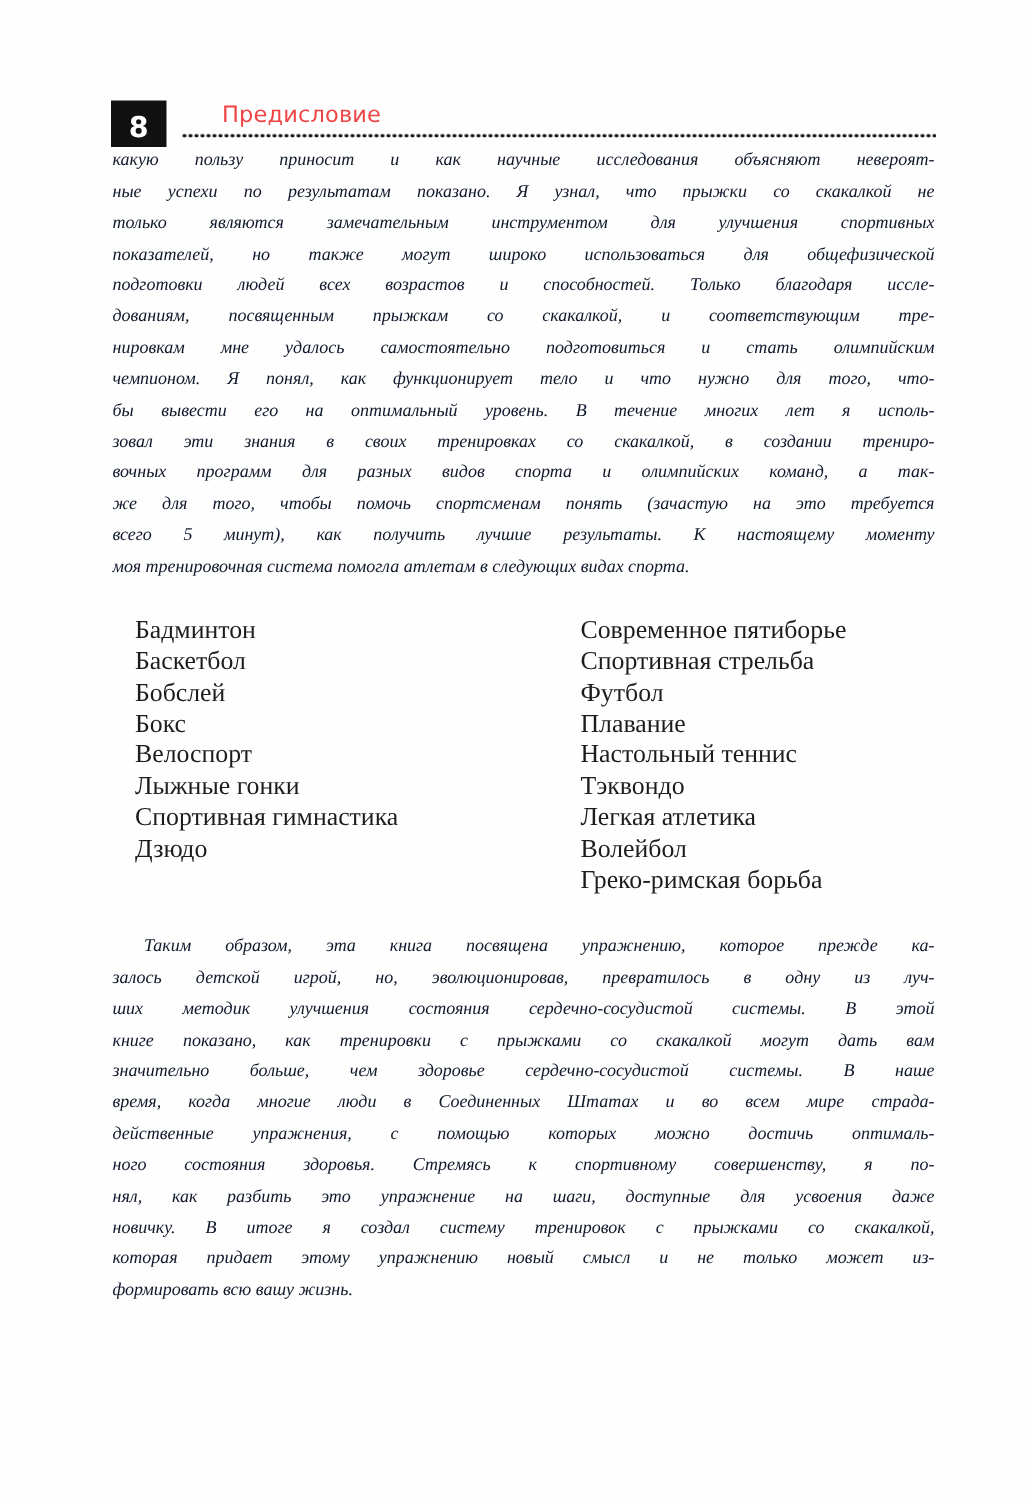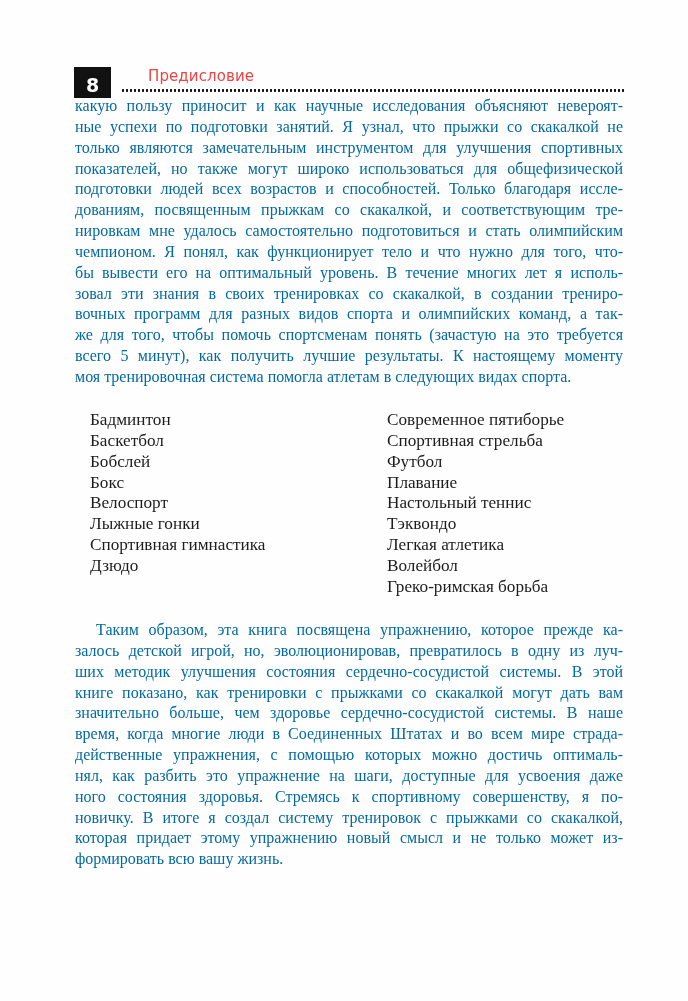--- a/index.html
+++ b/index.html
@@ -60,23 +60,24 @@
       height: 3px;
       background-image: radial-gradient(circle, #111 1.1px, transparent 1.3px);
       background-size: 4px 3px;
       background-repeat: repeat-x;
     }
     .body-text {
       position: absolute;
       left: 75px;
       width: 548px;
       font-family: "Liberation Serif", "DejaVu Serif", serif;
-      font-size: 16px;
+      font-size: 12px;
       line-height: 20.85px;
-      color: #0369a1;
+      color: #0f172a;
+      font-style: italic;
     }
     .para {
       margin: 0;
       text-align: justify;
     }
     .para .ln {
       display: block;
       text-align: justify;
       text-align-last: justify;
       white-space: nowrap;
@@ -120,21 +121,21 @@
 <div class="page">
 
   <div class="header">
     <div class="page-num-box">8</div>
     <div class="running-title">Предисловие</div>
     <div class="dotted-rule"></div>
   </div>
 
   <div class="body-text para" id="p1">
     <span class="ln">какую пользу приносит и как научные исследования объясняют невероят-</span>
-    <span class="ln">ные успехи по подготовки занятий. Я узнал, что прыжки со скакалкой не</span>
+    <span class="ln">ные успехи по результатам показано. Я узнал, что прыжки со скакалкой не</span>
     <span class="ln">только являются замечательным инструментом для улучшения спортивных</span>
     <span class="ln">показателей, но также могут широко использоваться для общефизической</span>
     <span class="ln">подготовки людей всех возрастов и способностей. Только благодаря иссле-</span>
     <span class="ln">дованиям, посвященным прыжкам со скакалкой, и соответствующим тре-</span>
     <span class="ln">нировкам мне удалось самостоятельно подготовиться и стать олимпийским</span>
     <span class="ln">чемпионом. Я понял, как функционирует тело и что нужно для того, что-</span>
     <span class="ln">бы вывести его на оптимальный уровень. В течение многих лет я исполь-</span>
     <span class="ln">зовал эти знания в своих тренировках со скакалкой, в создании трениро-</span>
     <span class="ln">вочных программ для разных видов спорта и олимпийских команд, а так-</span>
     <span class="ln">же для того, чтобы помочь спортсменам понять (зачастую на это требуется</span>
@@ -167,20 +168,20 @@
   </div>
 
   <div class="body-text para" id="p2">
     <span class="ln indent">Таким образом, эта книга посвящена упражнению, которое прежде ка-</span>
     <span class="ln">залось детской игрой, но, эволюционировав, превратилось в одну из луч-</span>
     <span class="ln">ших методик улучшения состояния сердечно-сосудистой системы. В этой</span>
     <span class="ln">книге показано, как тренировки с прыжками со скакалкой могут дать вам</span>
     <span class="ln">значительно больше, чем здоровье сердечно-сосудистой системы. В наше</span>
     <span class="ln">время, когда многие люди в Соединенных Штатах и во всем мире страда-</span>
     <span class="ln">действенные упражнения, с помощью которых можно достичь оптималь-</span>
+    <span class="ln">ного состояния здоровья. Стремясь к спортивному совершенству, я по-</span>
     <span class="ln">нял, как разбить это упражнение на шаги, доступные для усвоения даже</span>
-    <span class="ln">ного состояния здоровья. Стремясь к спортивному совершенству, я по-</span>
     <span class="ln">новичку. В итоге я создал систему тренировок с прыжками со скакалкой,</span>
     <span class="ln">которая придает этому упражнению новый смысл и не только может из-</span>
     <span class="ln last">формировать всю вашу жизнь.</span>
   </div>
 
 </div>
 
 </body></html>

